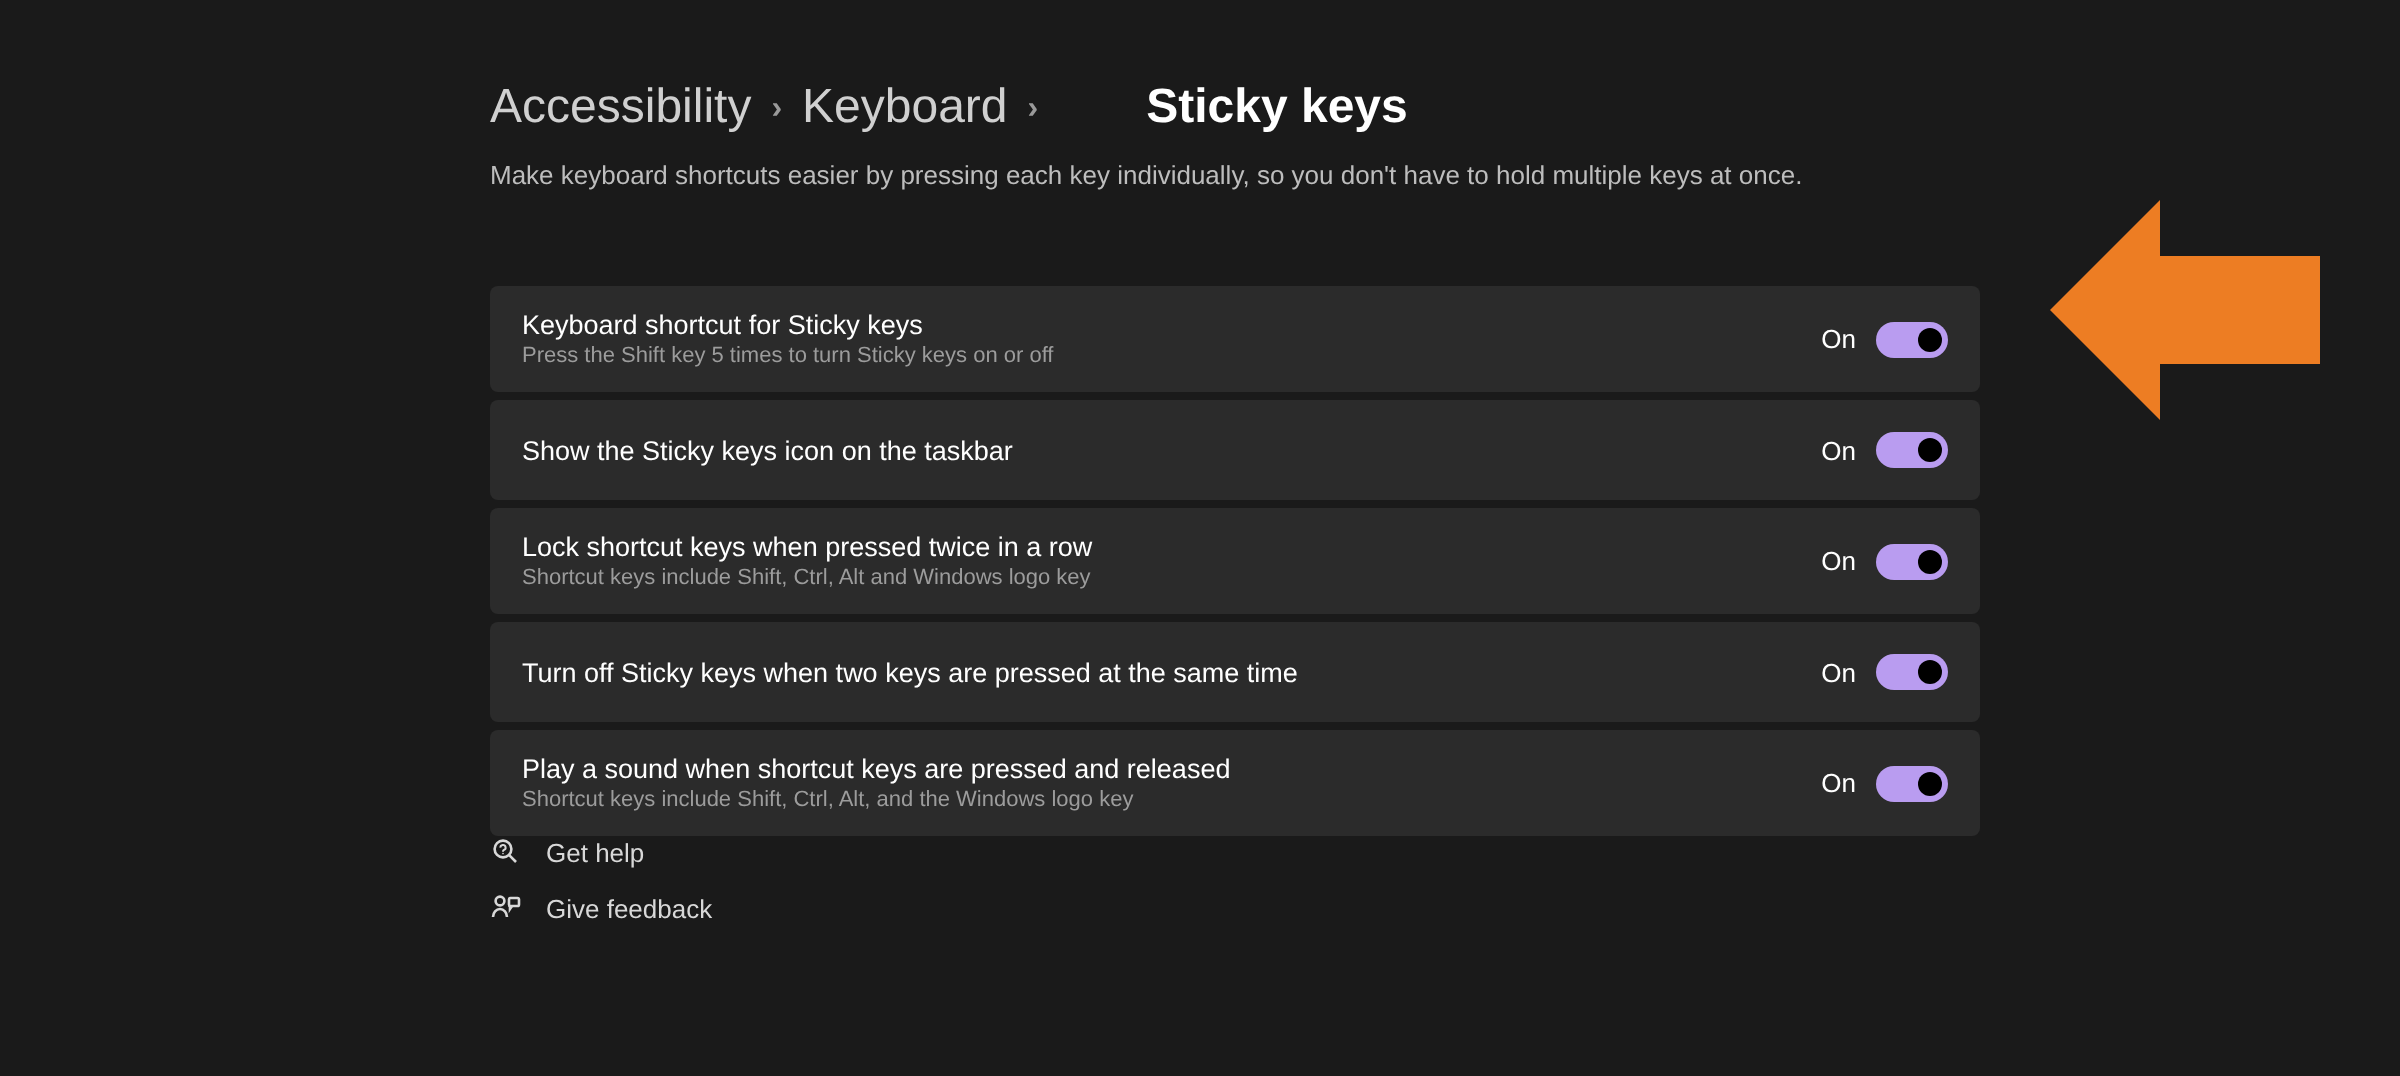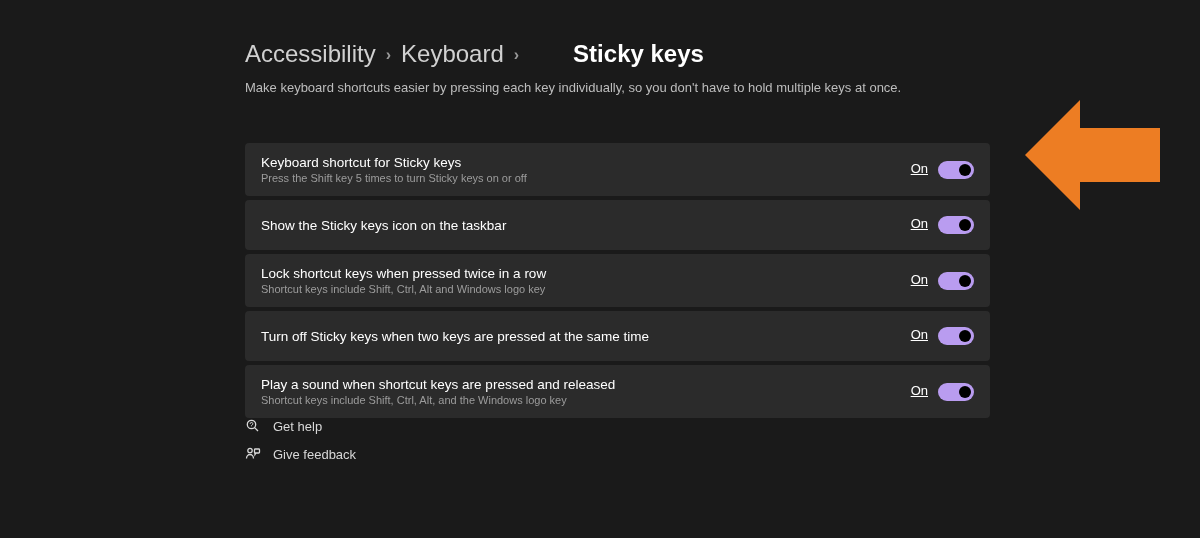--- a/index.html
+++ b/index.html
@@ -37,21 +37,21 @@
       background:#2b2b2b;
       border-radius:4px;
       display:flex;
       align-items:center;
       justify-content:space-between;
       padding:12px 16px;
       min-height:50px;
     }
     .setting-labels .title { color:#ffffff; font-size:13.5px; }
     .setting-labels .sub { color:#9c9c9c; font-size:11px; margin-top:2px; }
-    .toggle-cluster { display:flex; gap:10px;text-decoration:underline; }
+    .toggle-cluster { display:flex; align-items:center; gap:10px; }
     .toggle-state { color:#ffffff; font-size:13px; }
     .toggle {
       width:36px; height:18px;
       background:#b99cf0;
       border-radius:10px;
       position:relative;
       cursor:pointer;
     }
     .toggle .knob {
       position:absolute;

